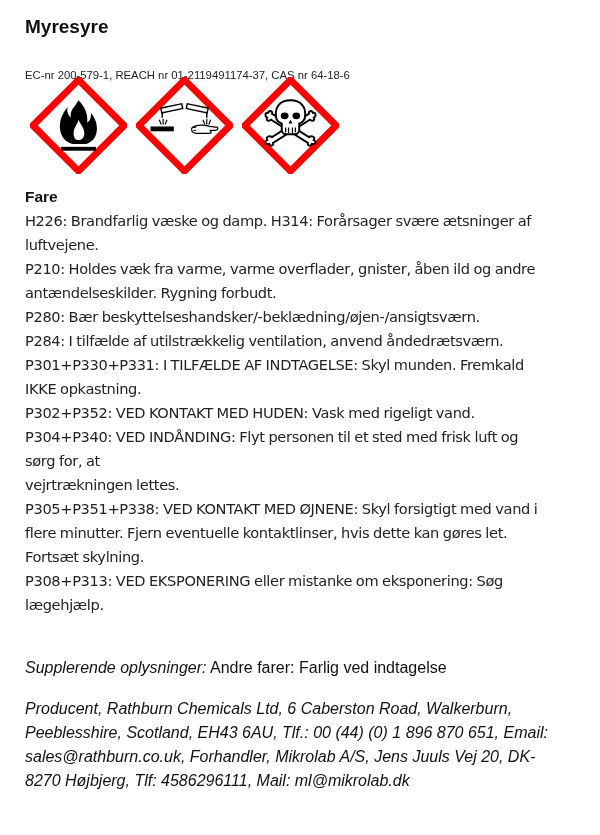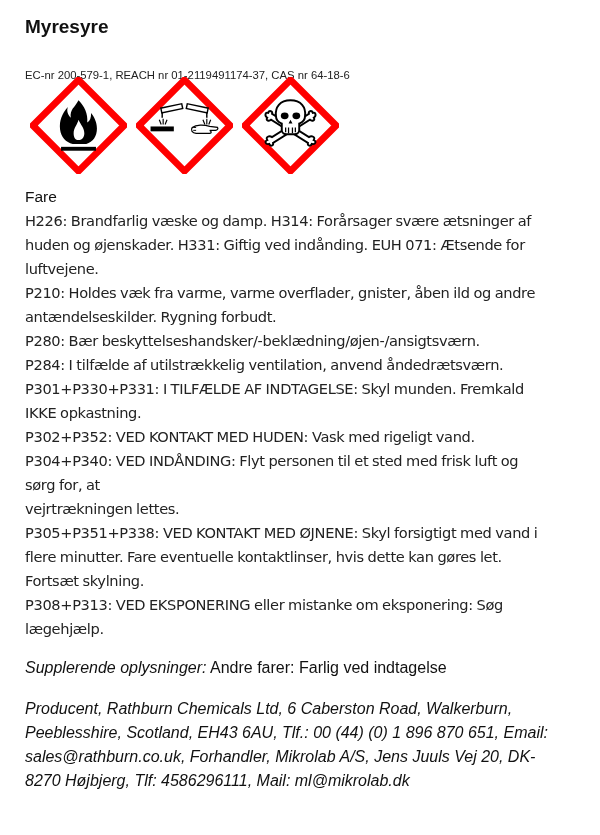--- a/index.html
+++ b/index.html
@@ -54,21 +54,21 @@
       top: 0;
       width: 97px;
       height: 97px;
     }
     .picto svg { display: block; }
     .hazard-heading {
       position: absolute;
       left: 0;
       top: 186px;
       font-family: "Liberation Sans", sans-serif;
-      font-weight: normal;
+      font-weight: bold;
       font-size: 15.5px;
       line-height: 22px;
       color: #111;
     }
     .statements {
       position: absolute;
       left: 0;
       top: 209px;
       width: 545px;
       font-family: "DejaVu Sans", sans-serif;
@@ -161,34 +161,33 @@
         <path d="M50,44 L48,48 L52,48 Z" fill="#000"></path>
         <path d="M45,52 L45,57 M48,52 L48,58 M52,52 L52,58 M55,52 L55,57" stroke="#000" stroke-width="1.3"></path>
       </svg>
     </div>
   </div>
 
   <div class="hazard-heading">Fare</div>
 
   <div class="statements">
     <span class="line">H226: Brandfarlig væske og damp. H314: Forårsager svære ætsninger af</span>
-    <span class="line">huden og øjenskader. H331: Giftig ved indånding. EUH 071: Ætsende for</span>
     <span class="line">luftvejene.</span>
     <span class="line">P210: Holdes væk fra varme, varme overflader, gnister, åben ild og andre</span>
     <span class="line">antændelseskilder. Rygning forbudt.</span>
     <span class="line">P280: Bær beskyttelseshandsker/-beklædning/øjen-/ansigtsværn.</span>
     <span class="line">P284: I tilfælde af utilstrækkelig ventilation, anvend åndedrætsværn.</span>
     <span class="line">P301+P330+P331: I TILFÆLDE AF INDTAGELSE: Skyl munden. Fremkald</span>
     <span class="line">IKKE opkastning.</span>
     <span class="line">P302+P352: VED KONTAKT MED HUDEN: Vask med rigeligt vand.</span>
     <span class="line">P304+P340: VED INDÅNDING: Flyt personen til et sted med frisk luft og</span>
     <span class="line">sørg for, at</span>
     <span class="line">vejrtrækningen lettes.</span>
     <span class="line">P305+P351+P338: VED KONTAKT MED ØJNENE: Skyl forsigtigt med vand i</span>
-    <span class="line">flere minutter. Fare eventuelle kontaktlinser, hvis dette kan gøres let.</span>
+    <span class="line">flere minutter. Fjern eventuelle kontaktlinser, hvis dette kan gøres let.</span>
     <span class="line">Fortsæt skylning.</span>
     <span class="line">P308+P313: VED EKSPONERING eller mistanke om eksponering: Søg</span>
     <span class="line">lægehjælp.</span>
   </div>
 
   <div class="supp">
     <span class="lbl">Supplerende oplysninger:</span><span> Andre farer: Farlig ved indtagelse</span>
   </div>
 
   <div class="producer">

